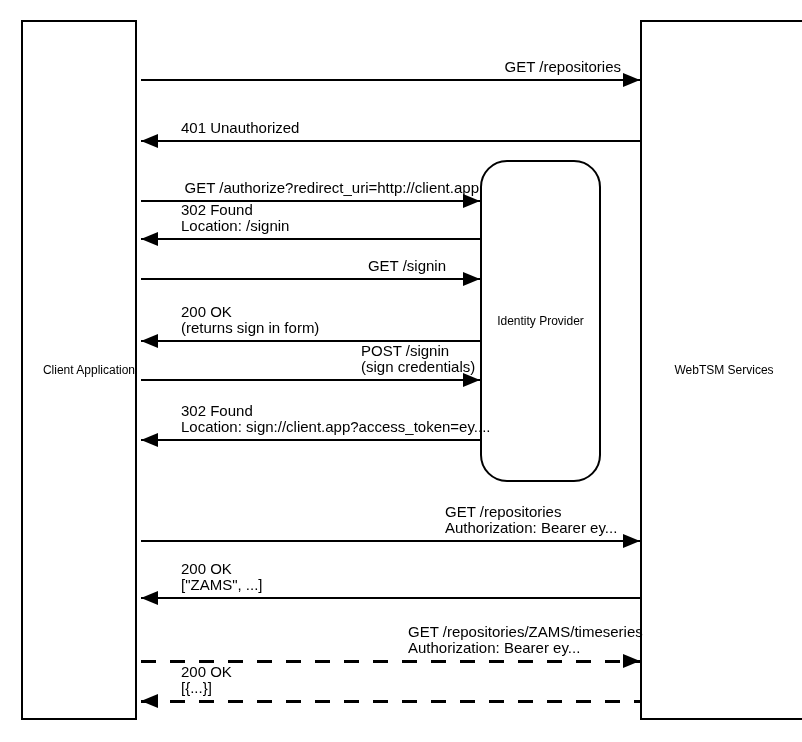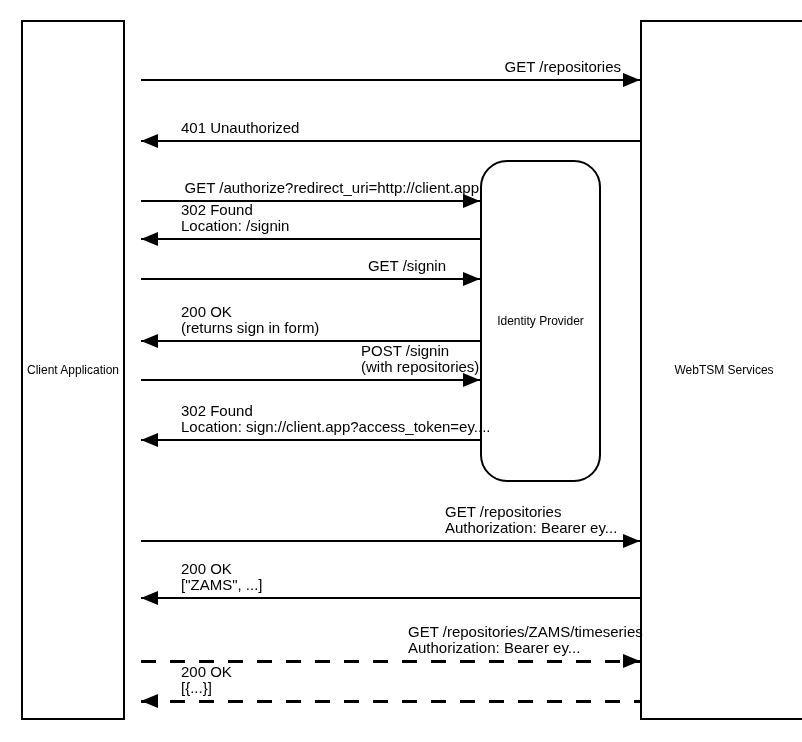--- a/index.html
+++ b/index.html
@@ -50,21 +50,21 @@
     font-size: 15px;
     line-height: 16px;
     white-space: nowrap;
   }
   .msg-label div { white-space: nowrap; }
 </style>
 </head>
 <body>
 
 <div class="stage">
-    <div class="actor-box" style="left: 21px; top: 20px; width: 104px; height: 700px;">
+    <div class="actor-box" style="left: 21px; top: 20px; width: 116px; height: 700px; justify-content: flex-end;">
       <span class="actor-label">Client Application</span>
     </div>
     <div class="actor-box" style="left: 480px; top: 160px; width: 121px; height: 322px; border-radius: 27px;">
       <span class="actor-label">Identity Provider</span>
     </div>
     <div class="actor-box" style="left: 640px; top: 20px; width: 168px; height: 700px;">
       <span class="actor-label">WebTSM Services</span>
     </div>
     <div class="msg-line-solid" style="left: 141px; top: 79px; width: 499px;"></div>
     <div class="arrowhead right" style="top: 73px; left: 623px;"></div>
@@ -95,21 +95,21 @@
     <div class="msg-line-solid" style="left: 141px; top: 340px; width: 339px;"></div>
     <div class="arrowhead left" style="top: 334px; left: 141px;"></div>
     <div class="msg-label" style="top: 304px; left: 181px; text-align: left;">
       <div>200 OK</div>
       <div>(returns sign in form)</div>
     </div>
     <div class="msg-line-solid" style="left: 141px; top: 379px; width: 339px;"></div>
     <div class="arrowhead right" style="top: 373px; left: 463px;"></div>
     <div class="msg-label" style="top: 343px; left: 361px; text-align: left;">
       <div>POST /signin</div>
-      <div>(with repositories)</div>
+      <div>(sign credentials)</div>
     </div>
     <div class="msg-line-solid" style="left: 141px; top: 439px; width: 339px;"></div>
     <div class="arrowhead left" style="top: 433px; left: 141px;"></div>
     <div class="msg-label" style="top: 403px; left: 181px; text-align: left;">
       <div>302 Found</div>
       <div>Location: sign://client.app?access_token=ey....</div>
     </div>
     <div class="msg-line-solid" style="left: 141px; top: 540px; width: 499px;"></div>
     <div class="arrowhead right" style="top: 534px; left: 623px;"></div>
     <div class="msg-label" style="top: 504px; left: 445px; text-align: left;">

